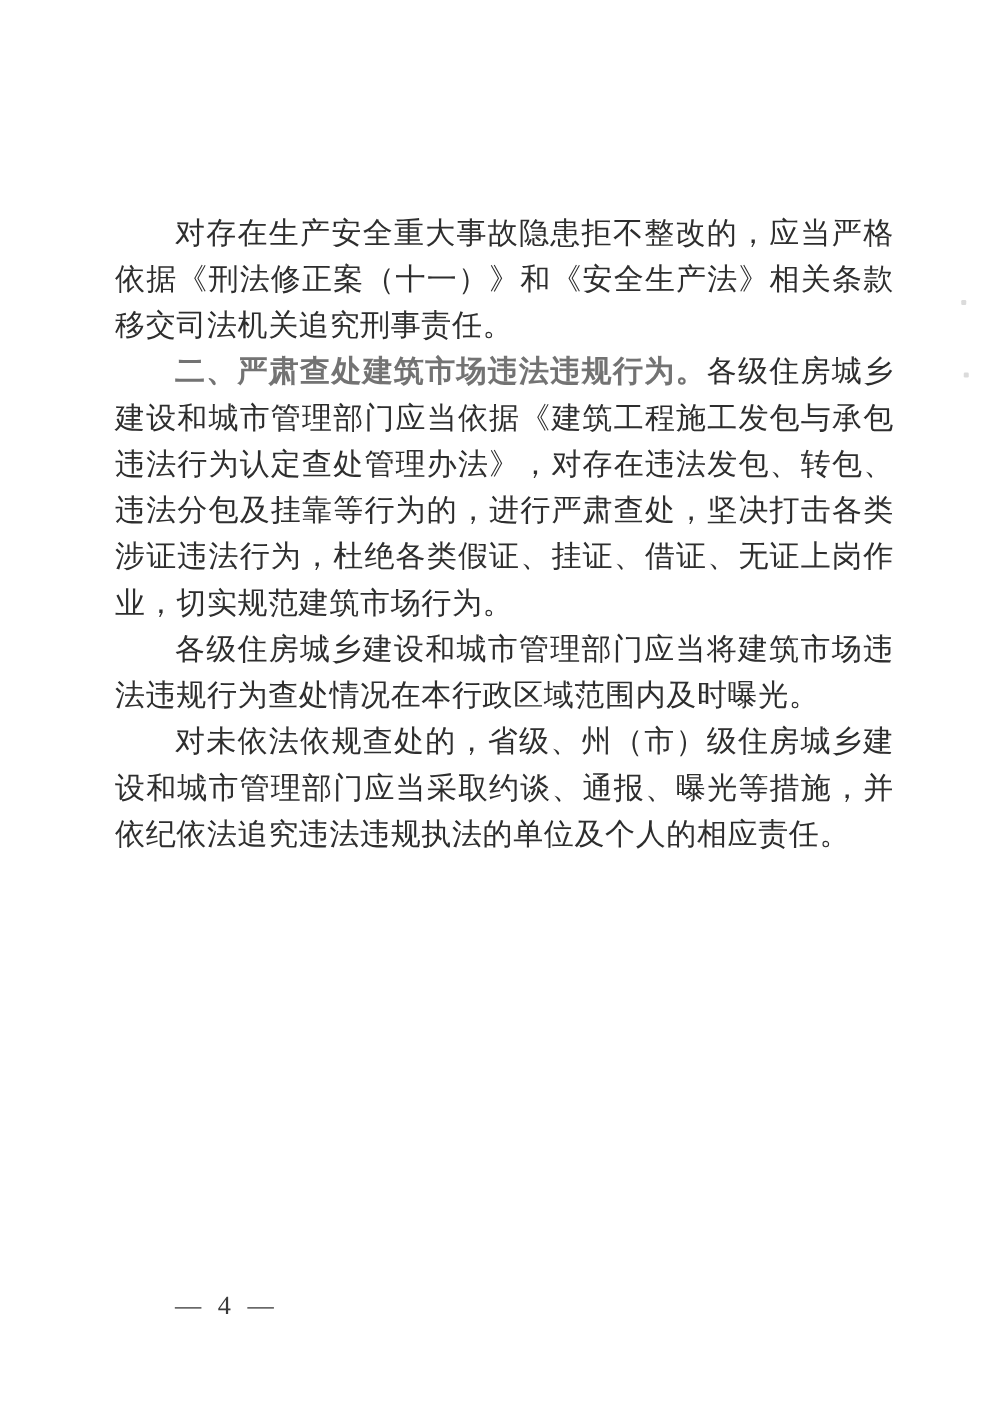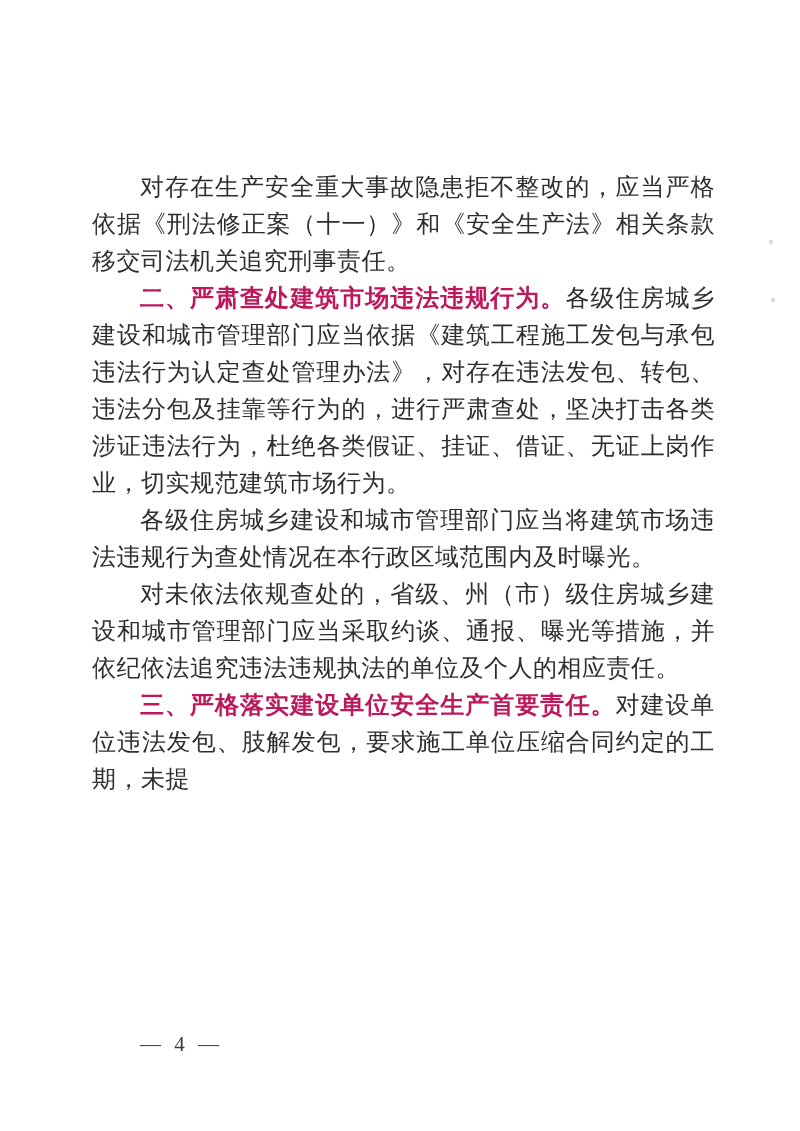--- a/index.html
+++ b/index.html
@@ -32,21 +32,21 @@
     letter-spacing: 0.5px;
     margin-top: 20px;
   }
   .doc-body p {
     margin: 0;
     padding: 0;
     text-indent: 2em;
   }
   .doc-body .run-bold {
     font-weight: 700;
-    color: #be185d;
+    color: #737373;
   }
   .footer {
     position: absolute;
     left: 140px;
     top: 1032px;
     font-size: 21px;
     color: #3a3a3a;
     letter-spacing: 4px;
     font-family: "Liberation Serif", "DejaVu Serif", serif;
   }
@@ -64,21 +64,20 @@
 </head>
 <body>
 
 <div class="page">
 
   <div class="doc-body" id="doc-body">
       <p><span>对存在生产安全重大事故隐患拒不整改的，应当严格依据《刑法修正案（十一）》和《安全生产法》相关条款移交司法机关追究刑事责任。</span></p>
       <p><span class="run-bold">二、严肃查处建筑市场违法违规行为。</span><span>各级住房城乡建设和城市管理部门应当依据《建筑工程施工发包与承包违法行为认定查处管理办法》，对存在违法发包、转包、违法分包及挂靠等行为的，进行严肃查处，坚决打击各类涉证违法行为，杜绝各类假证、挂证、借证、无证上岗作业，切实规范建筑市场行为。</span></p>
       <p><span>各级住房城乡建设和城市管理部门应当将建筑市场违法违规行为查处情况在本行政区域范围内及时曝光。</span></p>
       <p><span>对未依法依规查处的，省级、州（市）级住房城乡建设和城市管理部门应当采取约谈、通报、曝光等措施，并依纪依法追究违法违规执法的单位及个人的相应责任。</span></p>
-      <p><span class="run-bold">三、严格落实建设单位安全生产首要责任。</span><span>对建设单位违法发包、肢解发包，要求施工单位压缩合同约定的工期，未提</span></p>
     </div>
 
   <div class="footer">— 4 —</div>
 
   <div class="speck speck-1"></div>
   <div class="speck speck-2"></div>
 
 </div>
 
 </body></html>

